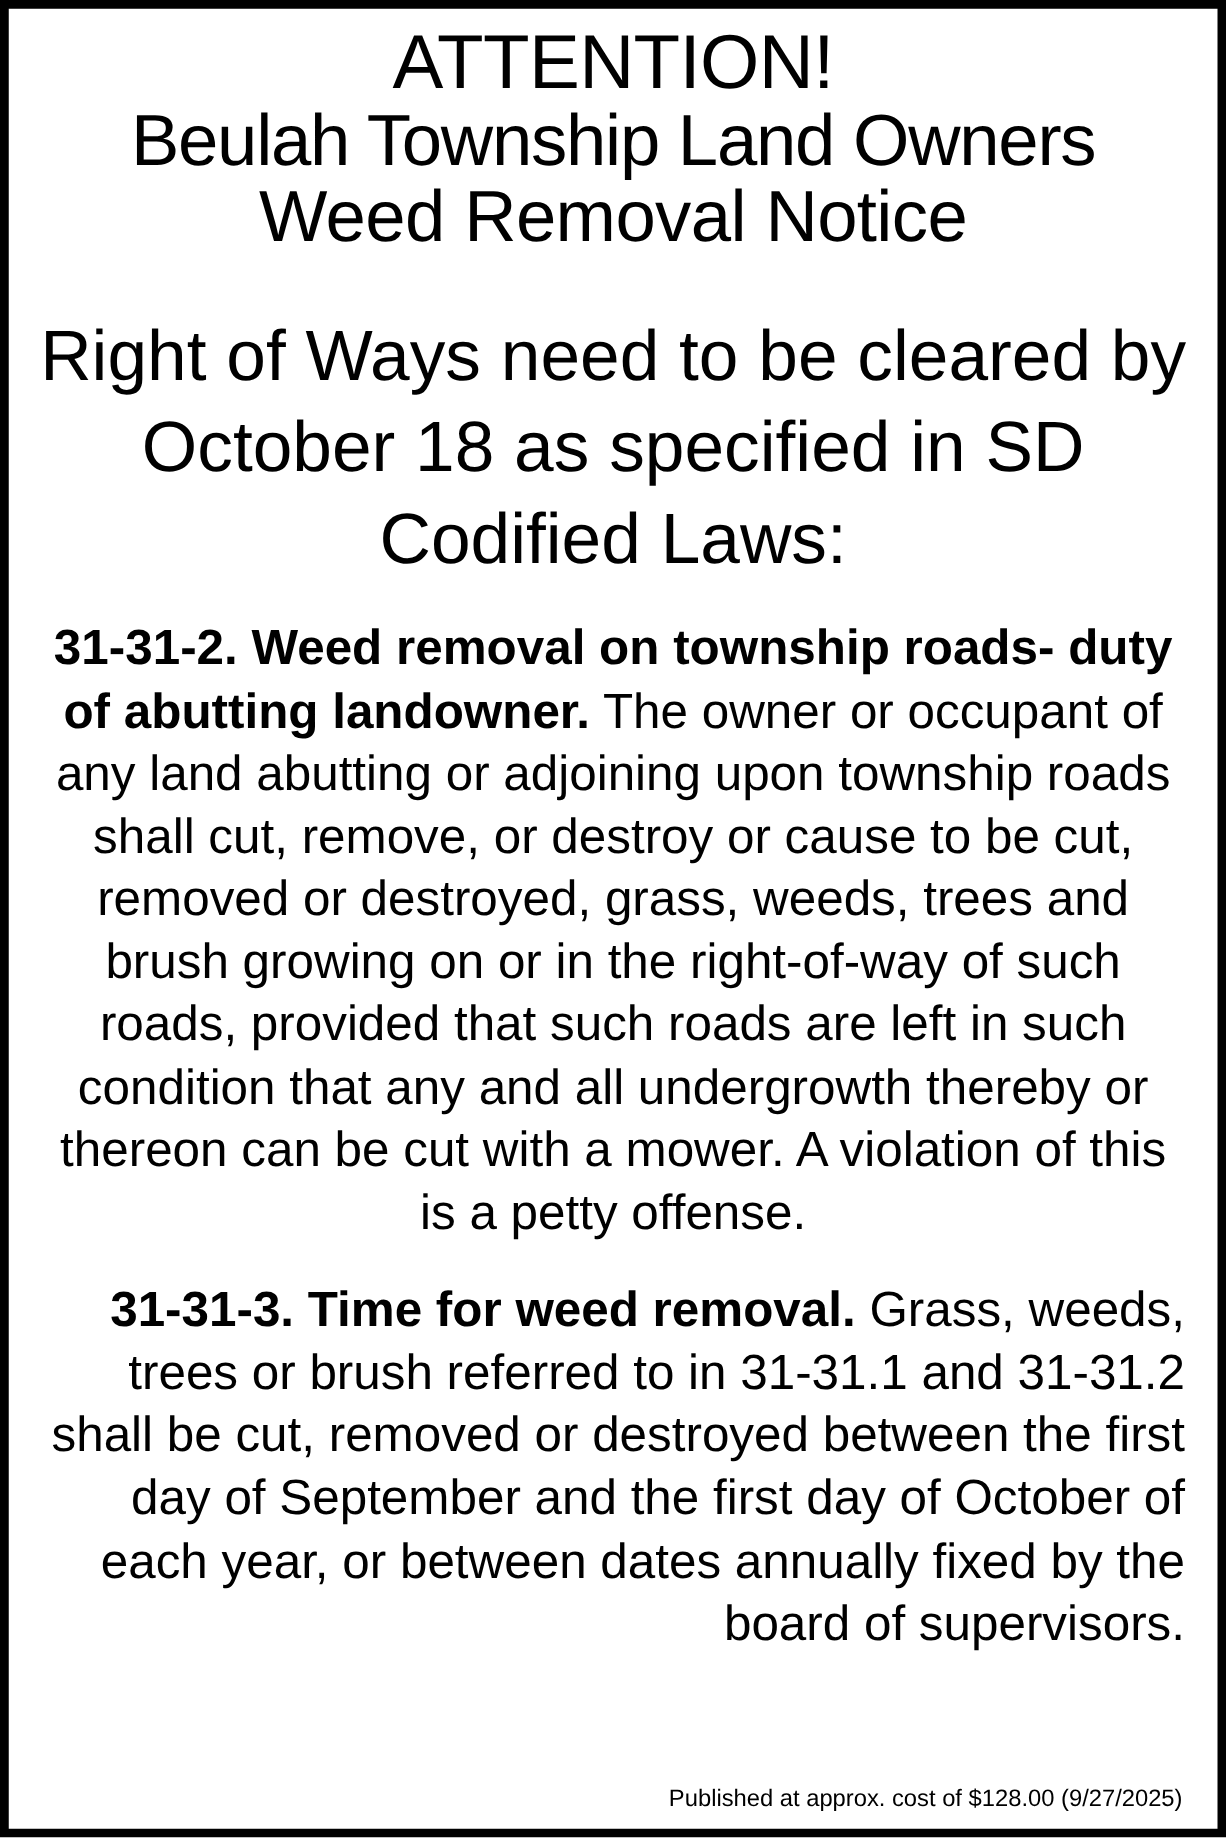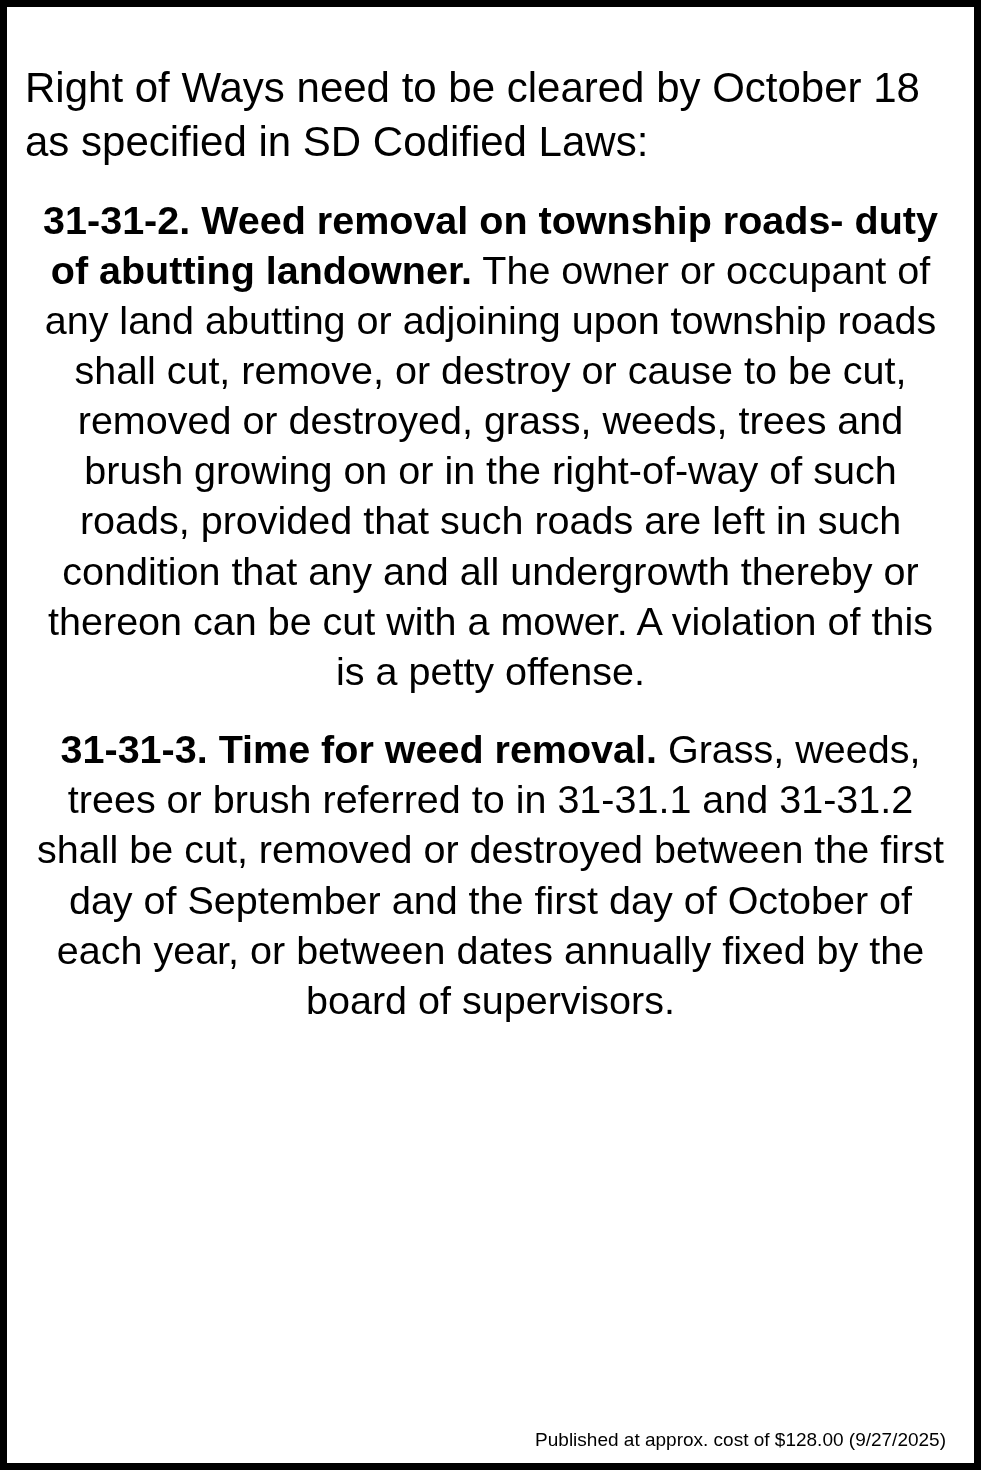--- a/index.html
+++ b/index.html
@@ -34,34 +34,35 @@
   }
   .headline .line2 {
     font-size: 58px;
     letter-spacing: -1px;
   }
   .headline .line3 {
     font-size: 58px;
     letter-spacing: -0.5px;
   }
   .subhead {
-    text-align: left;
-    font-size: 42px;
+    text-align: center;
+    font-size: 57px;
     line-height: 1.28;
     margin-top: 44px;
   }
   .section {
     text-align: center;
     font-size: 39.5px;
     line-height: 1.27;
     margin-top: 26px;
     padding: 0 8px;
   }
   .section.second {
     margin-top: 28px;
+    text-align: right;
   }
   .section b {
     font-weight: bold;
   }
   .signature {
     text-align: center;
     font-size: 39.5px;
     line-height: 1.27;
     margin-top: 0px;
   }
@@ -71,20 +72,25 @@
     margin-top: auto;
     padding-right: 10px;
     padding-bottom: 6px;
   }
 </style>
 </head>
 <body>
 
 <div class="notice">
 
+  <div class="headline">
+    <div class="line1">ATTENTION!</div>
+    <div class="line2">Beulah Township Land Owners</div>
+    <div class="line3">Weed Removal Notice</div>
+  </div>
 
   <div class="subhead">Right of Ways need to be cleared by October 18 as specified in SD Codified Laws:</div>
 
   <div class="section first">
     <b>31-31-2. Weed removal on township roads- duty of abutting landowner.</b><span> The owner or occupant of any land abutting or adjoining upon township roads shall cut, remove, or destroy or cause to be cut, removed or destroyed, grass, weeds, trees and brush growing on or in the right-of-way of such roads, provided that such roads are left in such condition that any and all undergrowth thereby or thereon can be cut with a mower. A violation of this is a petty offense.</span>
   </div>
 
   <div class="section second">
     <b>31-31-3. Time for weed removal.</b><span> Grass, weeds, trees or brush referred to in 31-31.1 and 31-31.2 shall be cut, removed or destroyed between the first day of September and the first day of October of each year, or between dates annually fixed by the board of supervisors.</span>
   </div>

